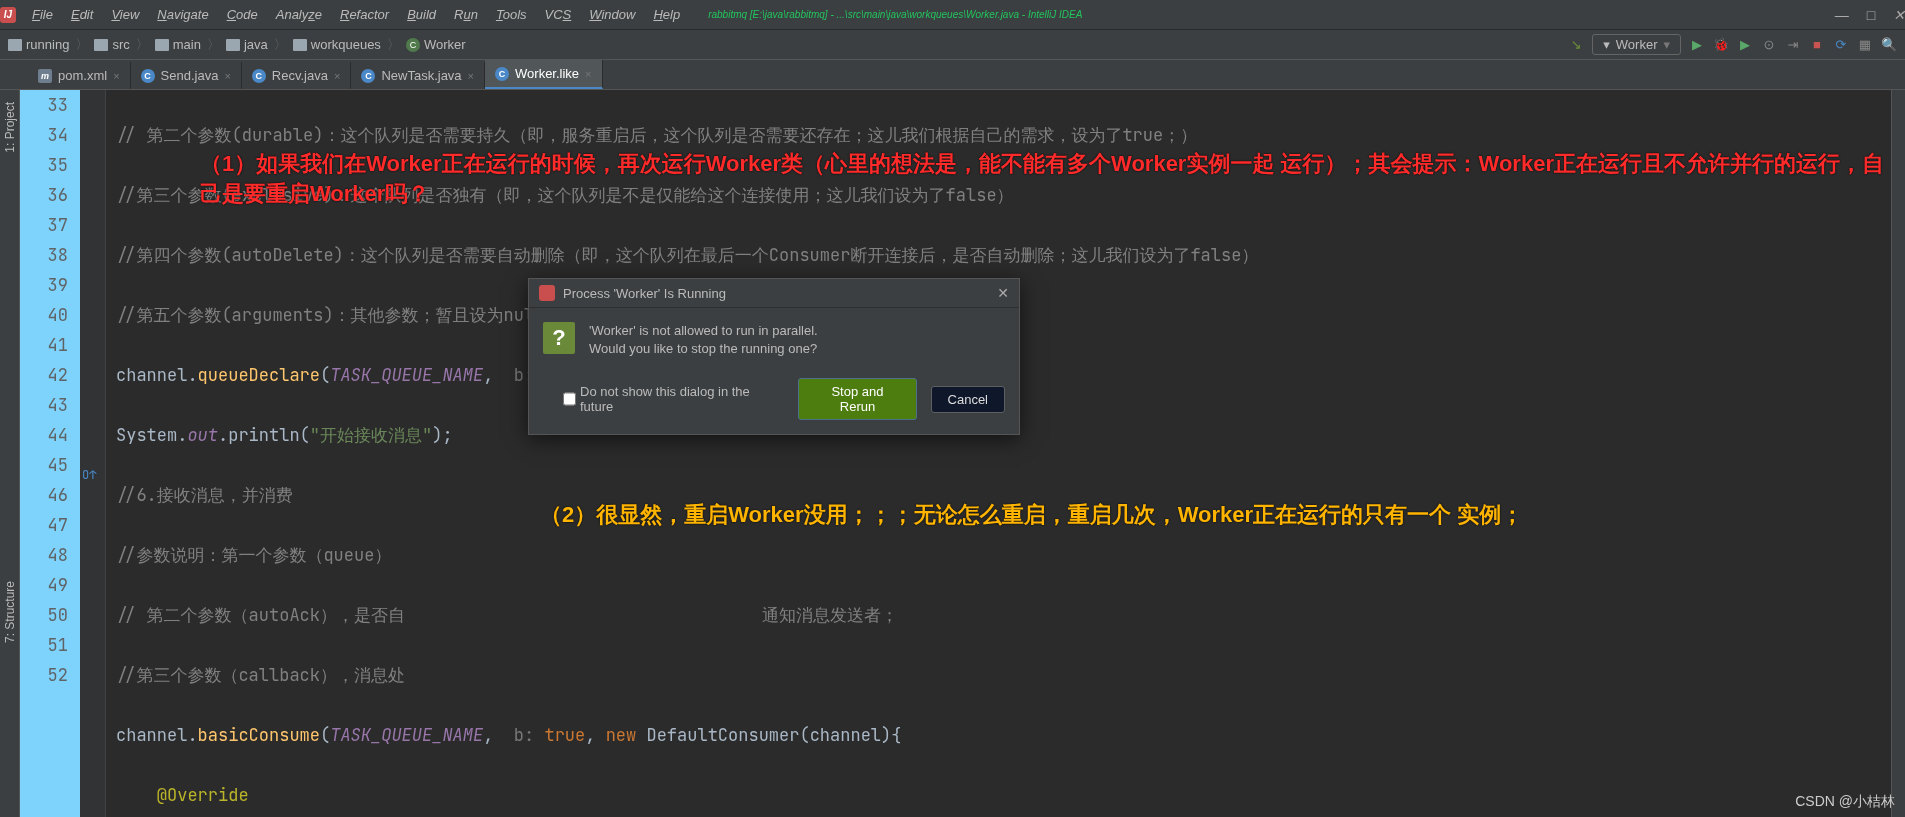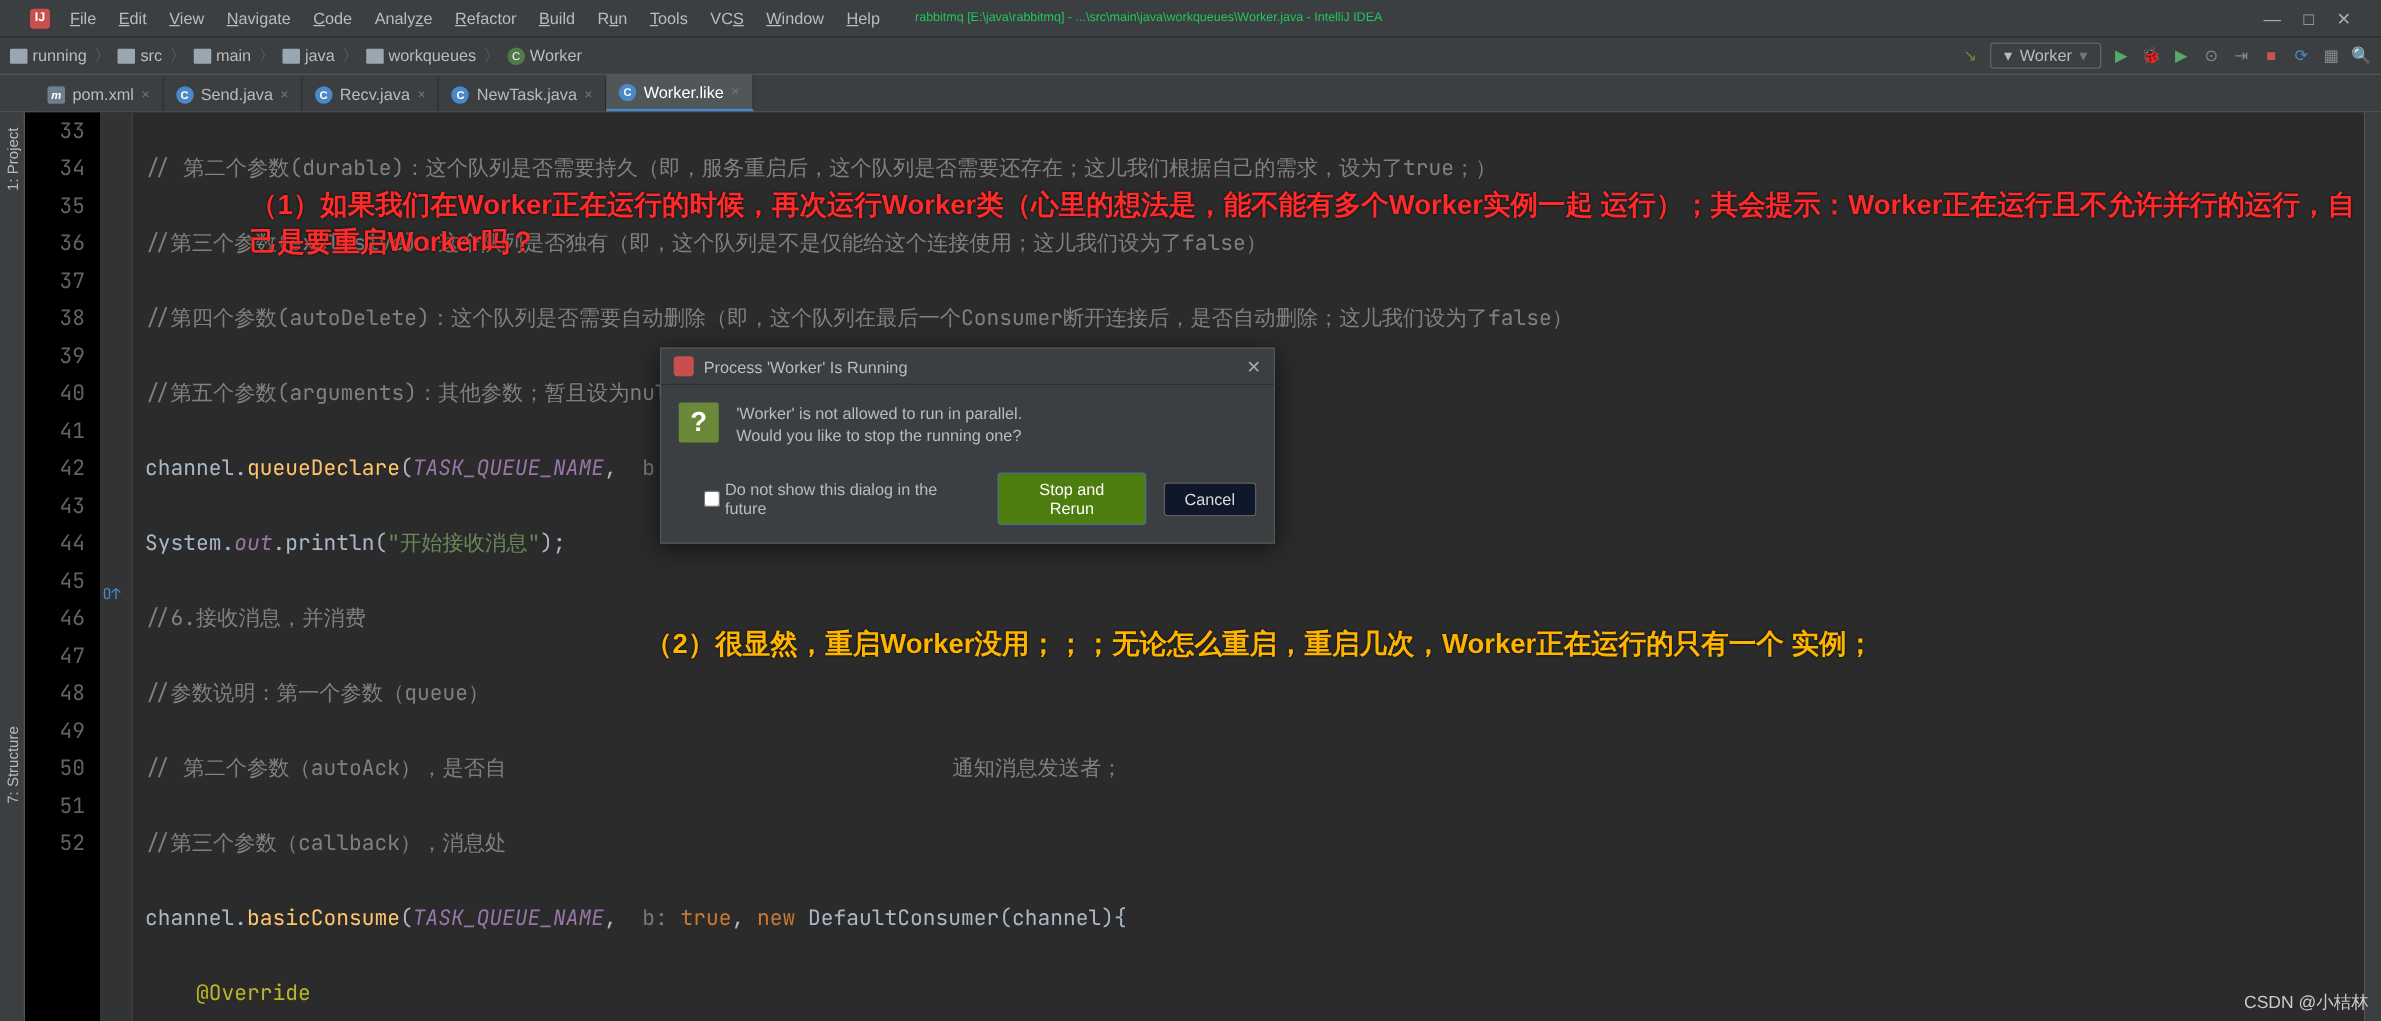--- a/index.html
+++ b/index.html
@@ -1,17 +1,17 @@
 <!DOCTYPE html>
 <html><head>
 <meta charset="utf-8">
 <style>
 * { margin: 0; padding: 0; box-sizing: border-box; }
 body { font-family: "Segoe UI", Arial, sans-serif; background: #2b2b2b; color: #a9b7c6; font-size: 13px; overflow: hidden; width: 1905px; height: 817px; position: relative; }
-.titlebar { height: 30px; background: #3c3f41; display: flex; align-items: center; padding: 0 24px; border-bottom: 1px solid #2b2b2b; }
+.titlebar { height: 30px; background: #3c3f41; display: flex; align-items: center; padding: 0 0; border-bottom: 1px solid #2b2b2b; font-style: italic; }
 .titlebar .app-icon { width: 16px; height: 16px; background: #c94f4f; border-radius: 3px; margin-right: 8px; display:flex; align-items:center; justify-content:center; font-size:10px; color:#fff; font-weight:bold; }
 .menubar { display: flex; gap: 2px; }
 .menubar span { padding: 4px 8px; color: #bbbbbb; cursor: pointer; }
 .menubar span u { text-decoration: underline; }
 .title-path { margin-left: 20px; color: #22c55e; font-size: 10px; flex:1; }
 .window-controls { display:flex; gap:18px; color:#aaa; font-size:14px; }
 .navbar { height: 30px; background: #3c3f41; display: flex; align-items: center; padding: 0 8px; border-bottom: 1px solid #555; }
 .breadcrumb { display: flex; align-items: center; gap: 4px; font-size: 13px; }
 .breadcrumb .crumb { display: flex; align-items: center; gap: 4px; color: #bbbbbb; }
 .breadcrumb .sep { color: #666; margin: 0 2px; }
@@ -23,21 +23,21 @@
 .tabbar { height: 30px; background: #3c3f41; display: flex; align-items: flex-end; padding-left:28px; border-bottom: 1px solid #555; }
 .tab { padding: 6px 10px; background: #3c3f41; color: #bbbbbb; display: flex; align-items: center; gap: 6px; border-right:1px solid #2b2b2b; font-size:13px; }
 .tab.active { background: #515658; color: #fff; border-bottom:2px solid #4a88c7; }
 .tab .close { color:#777; font-size:11px; }
 .file-icon-m { width:14px; height:14px; background:#6e7e8e; border-radius:2px; display:inline-flex; align-items:center; justify-content:center; font-size:9px; color:#fff; font-weight:bold; font-style:italic; }
 .file-icon-c { width:14px; height:14px; background:#4a88c7; border-radius:50%; display:inline-flex; align-items:center; justify-content:center; font-size:9px; color:#fff; font-weight:bold; }
 .main { display:flex; height: calc(100% - 90px); }
 .left-gutter { width:20px; background:#3c3f41; border-right:1px solid #555; writing-mode:vertical-rl; display:flex; align-items:center; padding-top:8px; color:#bbb; font-size:12px; gap:20px; }
 .left-gutter .g-item { transform:rotate(180deg); padding:4px 2px; }
 .editor-area { flex:1; display:flex; background:#2b2b2b; font-family:"JetBrains Mono","Consolas",monospace; font-size:17px; line-height:30px; position:relative; }
-.gutter { width:60px; text-align:right; padding-right:12px; color:#606366; user-select:none; background:#000000; }
+.gutter { width:60px; text-align:right; padding-right:12px; color:#606366; user-select:none; background:#7dd3fc; }
 .gutter .ln { height:30px; }
 .fold-gutter { width:26px; background:#313335; border-right:1px solid #404244; }
 .code { flex:1; padding-left:10px; white-space:pre; overflow:hidden; }
 .code .line { height:30px; }
 .c-comment { color:#808080; }
 .c-keyword { color:#cc7832; }
 .c-string { color:#6a8759; }
 .c-method { color:#ffc66d; }
 .c-field { color:#9876aa; font-style:italic; }
 .c-hint { color:#787878; }
@@ -49,21 +49,21 @@
 .dialog-title .dlg-close { margin-left:auto; color:#aaa; font-size:14px; cursor:pointer; }
 .dialog-body { padding:14px 14px 10px 14px; display:flex; gap:14px; }
 .q-icon { width:32px; height:32px; background:#6a8a3a; display:flex; align-items:center; justify-content:center; color:#fff; font-size:22px; font-weight:bold; border-radius:2px; flex-shrink:0; }
 .dialog-msg { color:#bbb; font-size:13px; line-height:18px; }
 .dialog-footer { padding:10px 14px 14px 14px; display:flex; align-items:center; gap:14px; }
 .dialog-footer label { display:flex; align-items:center; gap:4px; color:#bbb; font-size:13px;margin-left:20px; }
 .dialog-footer .spacer { flex:1; }
 .btn { padding:5px 16px; border-radius:3px; border:1px solid #5e6060; background:#0f172a; color:#ddd; cursor:pointer; font-size:13px; }
 .btn.primary { background:#4d7c0f; border-color:#4c708c; color:#fff; }
 .overlay1 { position:absolute; left:200px; top:149px; color:#ff2a2a; font-size:22px; font-weight:bold; line-height:30px; z-index:50; text-shadow:0 0 2px #000; }
-.overlay2 { position:absolute; left:516px; top:500px; color:#ffb400; font-size:22px; font-weight:bold; line-height:30px; z-index:50; text-shadow:0 0 2px #000; }
+.overlay2 { position:absolute; left:540px; top:500px; color:#ffb400; font-size:22px; font-weight:bold; line-height:30px; z-index:50; text-shadow:0 0 2px #000; }
 .watermark { position:absolute; right:10px; bottom:6px; color:#ccc; font-size:14px; z-index:60; }
 .ov-indicator { position:absolute; left:62px; top:370px; color:#4a88c7; font-size:12px; }
 input[type=checkbox]{ width:14px; height:14px; }
 </style>
 </head>
 <body>
 
 <div class="titlebar">
   <div class="app-icon">IJ</div>
   <div class="menubar">

